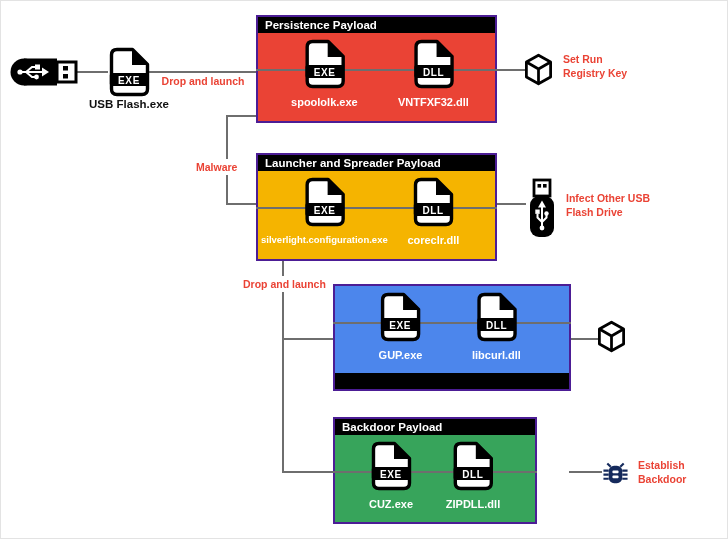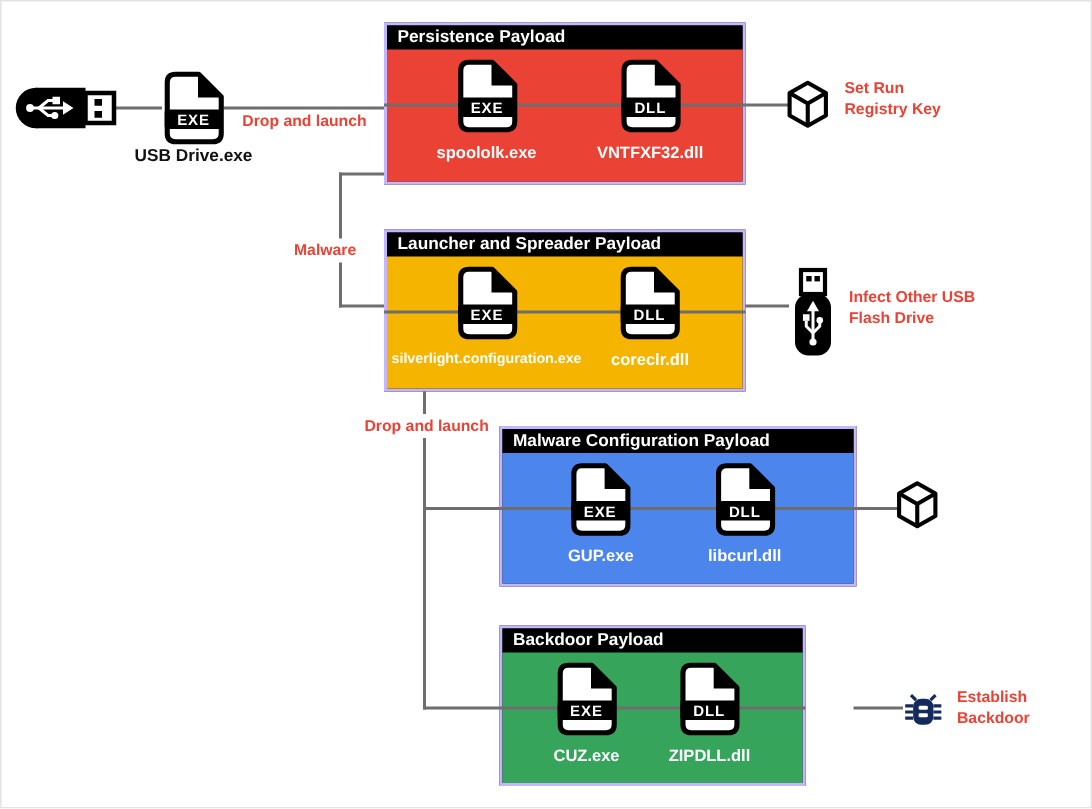--- a/index.html
+++ b/index.html
@@ -1,21 +1,21 @@
 <!DOCTYPE html>
 <html><head>
 <meta charset="utf-8">
 <style>
   html,body{margin:0;padding:0;background:#fff;font-family:"Liberation Sans",sans-serif;}
   .canvas{position:relative;width:728px;height:539px;background:#fff;border:1px solid #e3e3e3;box-sizing:border-box;overflow:hidden;}
   .abs{position:absolute;}
   .line{position:absolute;background:#6e6e6e;z-index:0;}
   .h{height:2px;} .v{width:2px;}
 
-  .payload{position:absolute;border:2px solid #c4b5fd;background:#000;z-index:1;box-sizing:border-box;}
+  .payload{position:absolute;border:2px solid #4c1d95;background:#000;z-index:1;box-sizing:border-box;}
   .payload-header{height:16px;line-height:16px;background:#000;color:#fff;font-size:11.5px;font-weight:bold;padding-left:7px;white-space:nowrap;}
   .payload-body{position:relative;height:calc(100% - 16px);}
   .inner-line{position:absolute;top:36px;left:-2px;right:-2px;height:2px;background:#6e6e6e;z-index:0;}
   .fgroup{position:absolute;top:6px;transform:translateX(-50%);display:flex;flex-direction:column;align-items:center;z-index:1;}
   .fgroup .fname{margin-top:7px;font-size:11px;font-weight:bold;color:#fff;white-space:nowrap;}
   .fgroup .fname.small{font-size:9.5px;}
   .col1{left:28%;} .col2a{left:74%;} .col2b{left:69%;}
 
   .file-icon{width:42px;height:50px;display:block;}
   .badge{font-family:"Liberation Sans",sans-serif;font-size:10px;font-weight:bold;fill:#fff;letter-spacing:.6px;text-anchor:middle;}
@@ -72,21 +72,21 @@
       <rect x="55" y="21" width="5" height="4.5" fill="#000"></rect>
     </svg>
   </div>
 
   <div class="abs" style="left:107px;top:46px;z-index:1;">
     <svg class="file-icon" viewBox="0 0 42 50">
       <use href="#file-shape"></use>
       <text x="21" y="36.5" class="badge">EXE</text>
     </svg>
   </div>
-  <div class="blabel" style="left:68px;top:97px;width:120px;">USB Drive.exe</div>
+  <div class="blabel" style="left:68px;top:97px;width:120px;">USB Flash.exe</div>
 
   <div class="rlabel" style="left: 148px; top: 73px; width: 108px; text-align: center; color: rgb(234, 67, 53);">Drop and launch</div>
   <div class="rlabel masked" style="left: 192px; top: 158px; color: rgb(234, 67, 53);">Malware</div>
   <div class="rlabel masked" style="left: 239px; top: 275px; color: rgb(234, 67, 53);">Drop and launch</div>
 
   <div class="payload" style="left:255px;top:14px;width:241px;height:108px;">
     <div class="payload-header">Persistence Payload</div>
     <div class="payload-body" style="background-color: rgb(234, 67, 53);">
       <div class="inner-line"></div>
       <div class="fgroup col1">
@@ -121,21 +121,20 @@
         <svg class="file-icon" viewBox="0 0 42 50">
           <use href="#file-shape"></use>
             <text x="21" y="36.5" class="badge">DLL</text>
         </svg>
         <div class="fname">coreclr.dll</div>
       </div>
     </div>
   </div>
 
   <div class="payload" style="left:332px;top:283px;width:238px;height:107px;">
-    <div class="payload-header">Malware Configuration Payload</div>
     <div class="payload-body" style="background-color: rgb(76, 134, 236);">
       <div class="inner-line"></div>
       <div class="fgroup col1">
         <svg class="file-icon" viewBox="0 0 42 50">
           <use href="#file-shape"></use>
             <text x="21" y="36.5" class="badge">EXE</text>
         </svg>
         <div class="fname">GUP.exe</div>
       </div>
       <div class="fgroup col2b">

